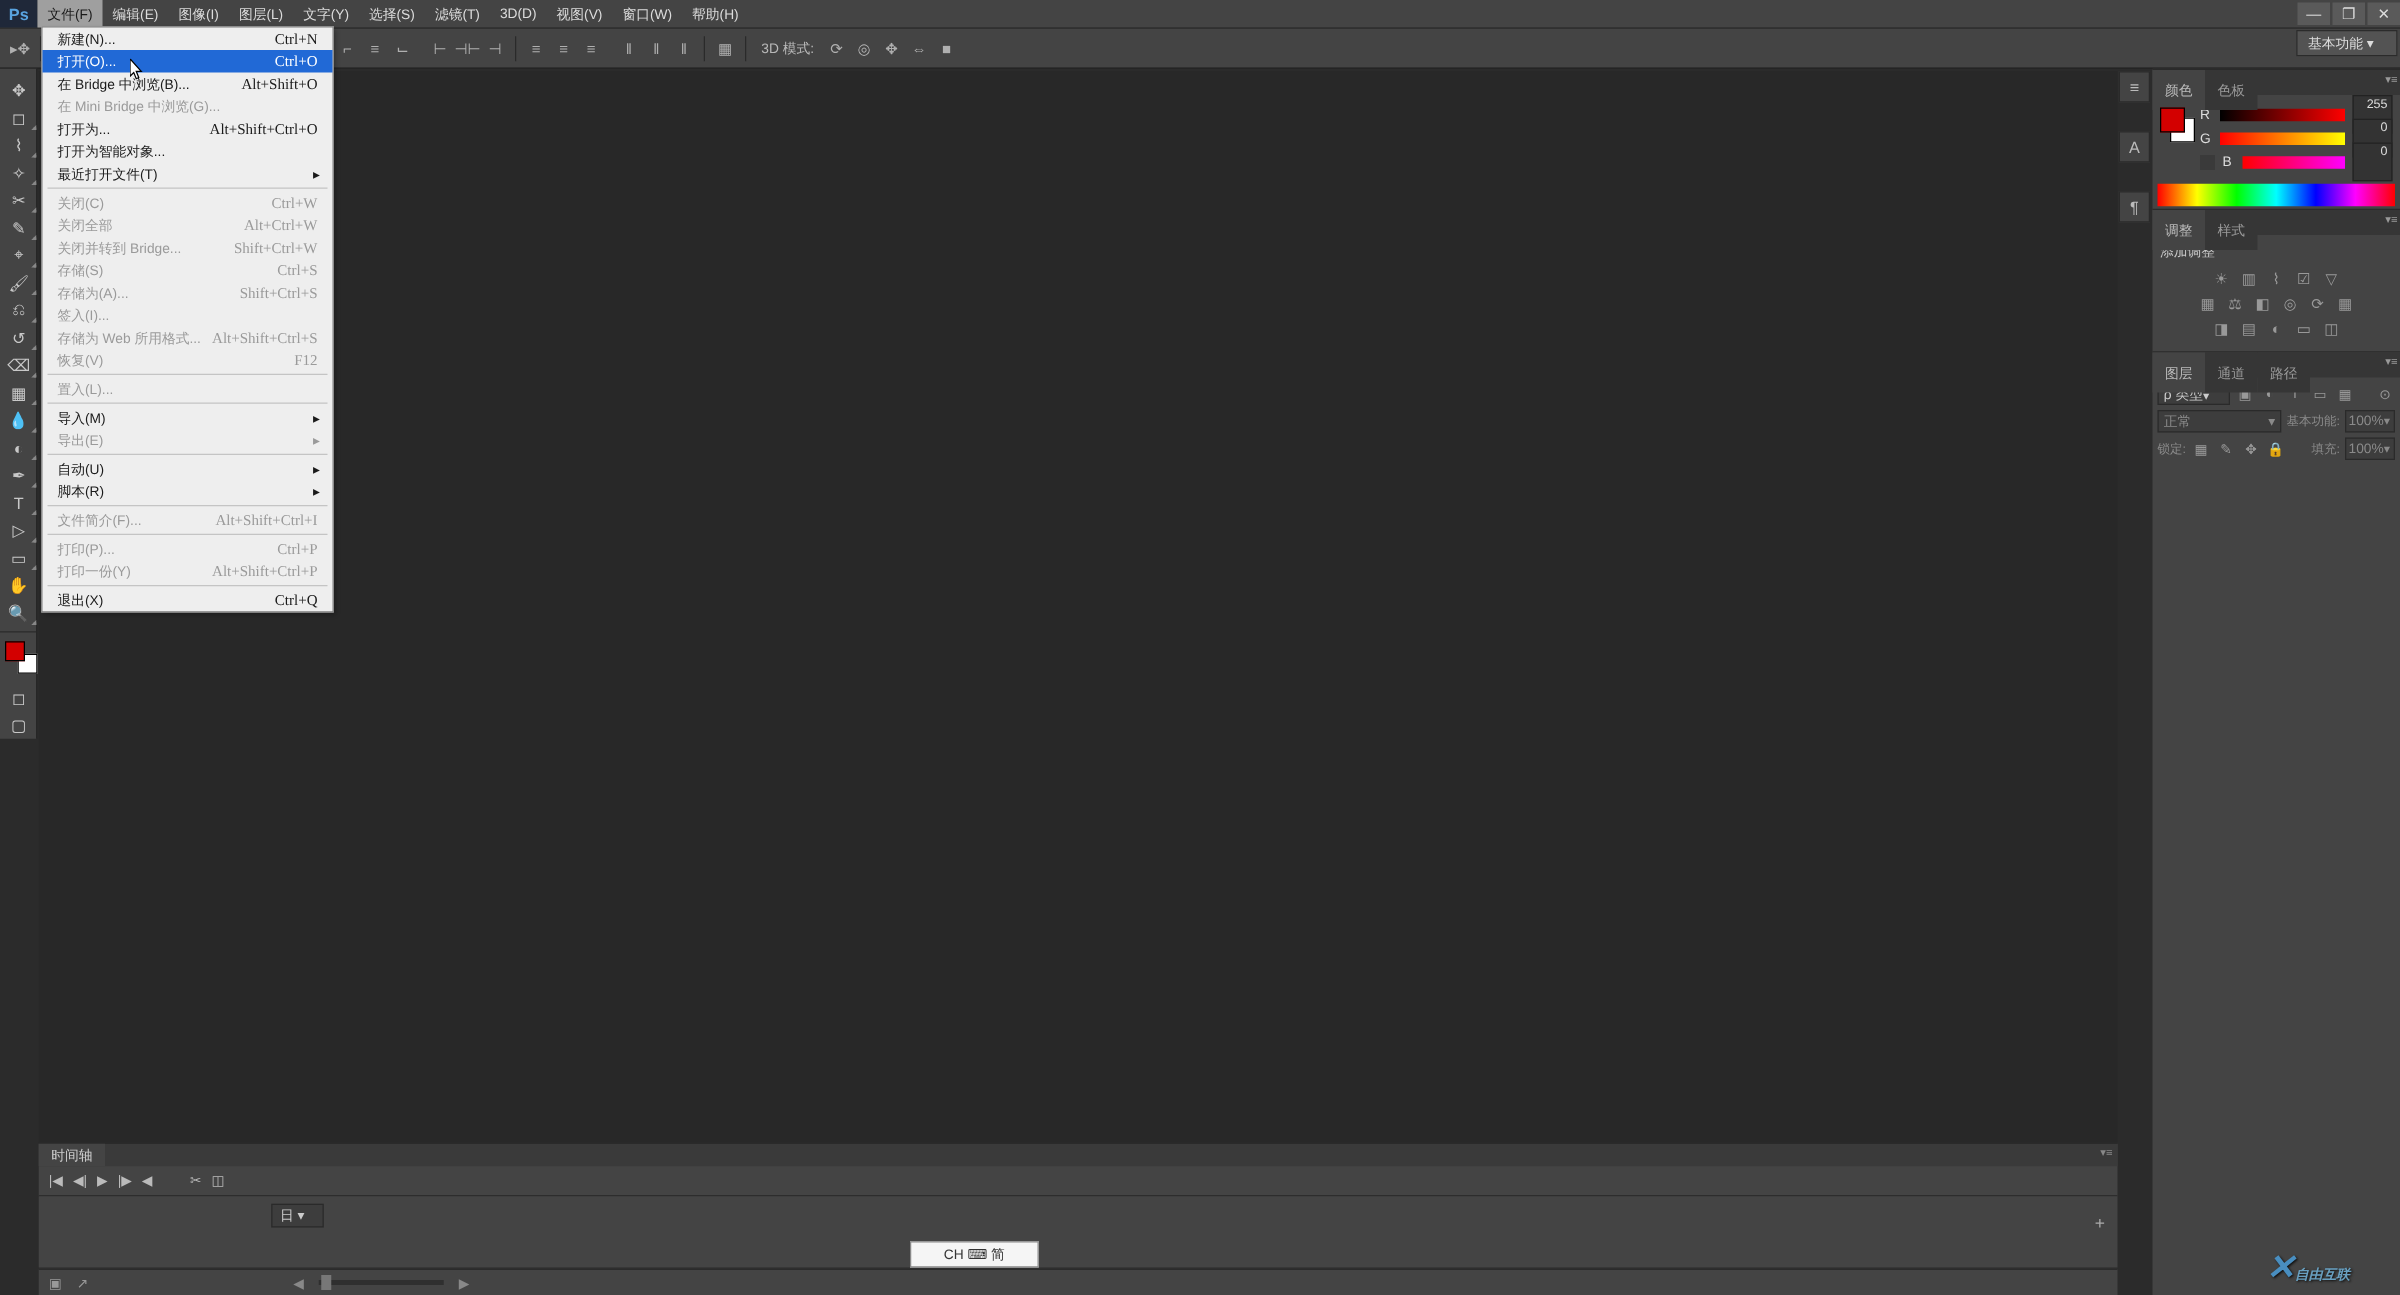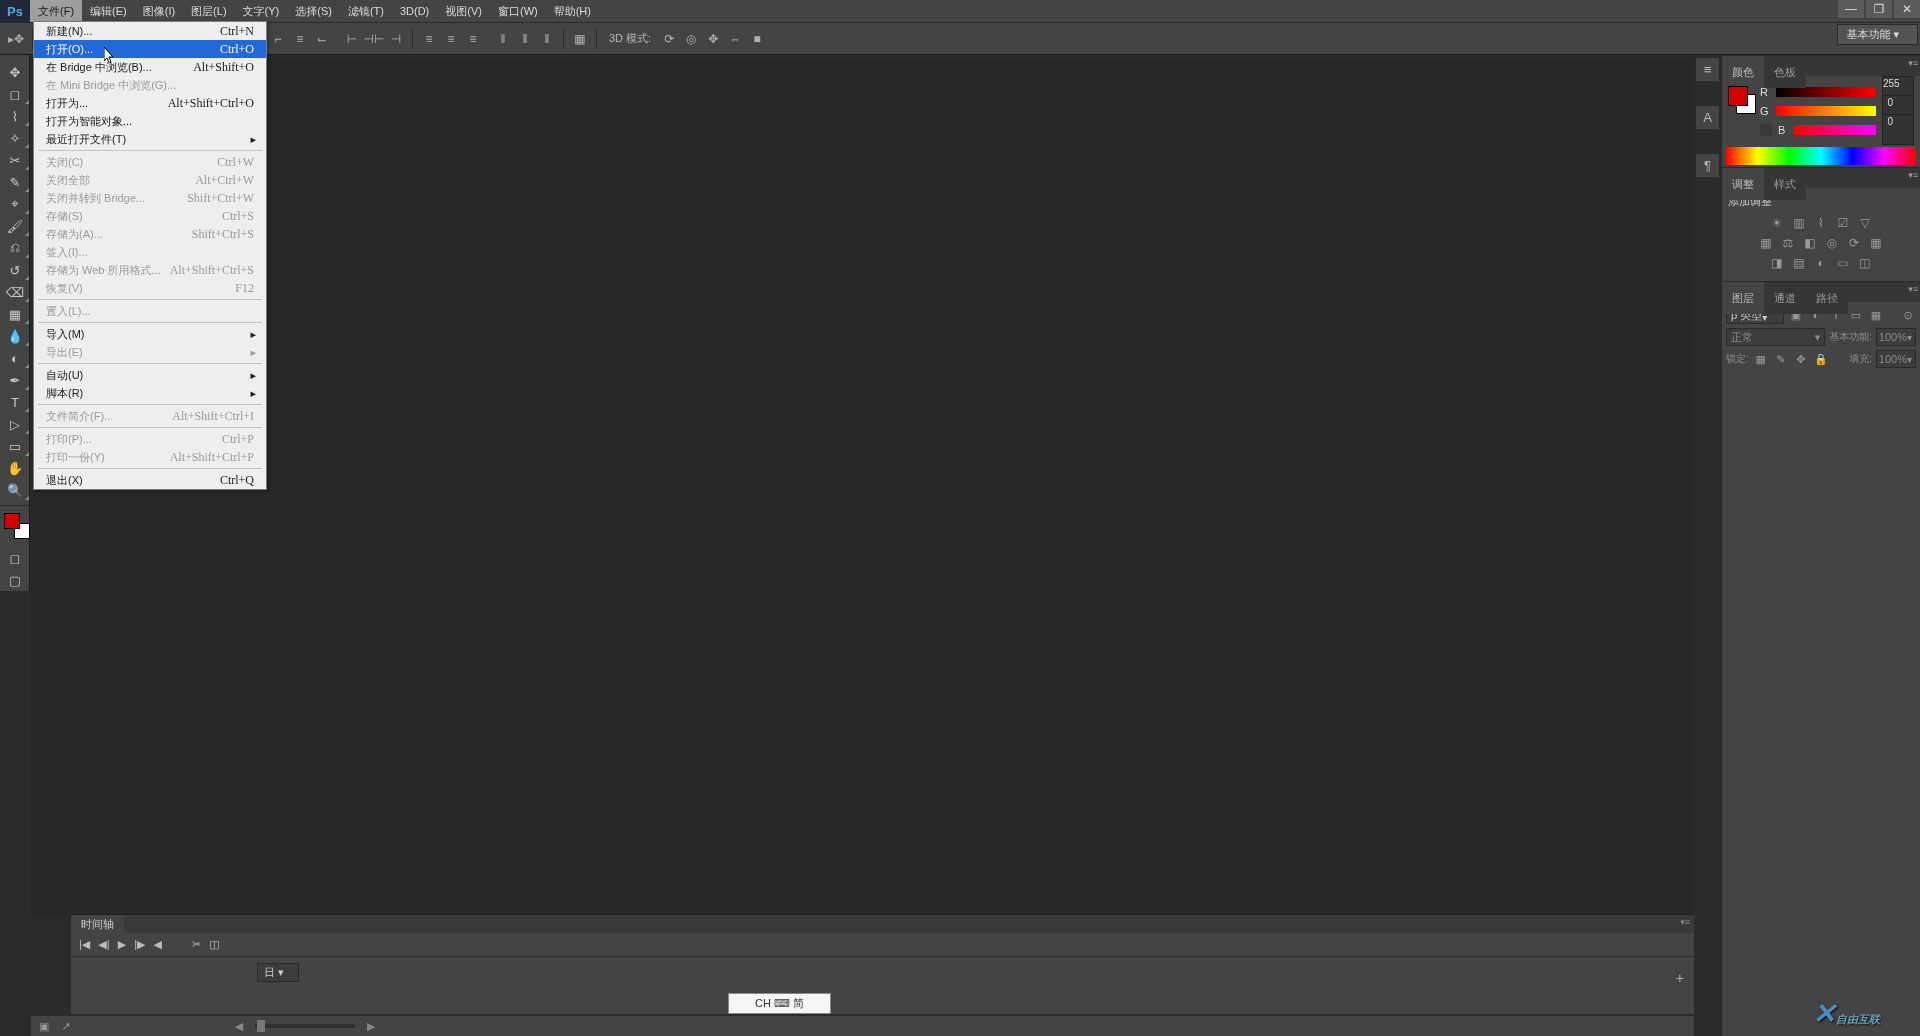--- a/index.html
+++ b/index.html
@@ -1,19 +1,19 @@
 <!DOCTYPE html>
 <html><head>
 <meta charset="utf-8">
 <style>
 * { margin: 0; padding: 0; box-sizing: border-box; font-family: "Microsoft YaHei", sans-serif; font-size: 11px; user-select: none; }
 body { background: #2b2b2b; width: 1920px; height: 1036px; overflow: hidden; position: relative; color: #b8b8b8; }
 
 
-.menubar { height: 22px; background: #444444; display: flex; align-items: flex-start; }
+.menubar { height: 22px; background: #444444; display: flex; align-items: center; }
 .ps-logo { width: 30px; height: 22px; background: #1f2839; color: #59a4e0; font-weight: bold; display: flex; align-items: center; justify-content: center; font-size: 13px; }
 .menu-item { padding: 0 8px; height: 22px; display: flex; align-items: center; color: #dcdcdc; cursor: default; }
 .menu-item.active { background: #9f9f9f; color: #1a1a1a; }
 .win-controls { margin-left: auto; display: flex; }
 .win-btn { width: 26px; height: 18px; background: #5a5a5a; margin-left: 2px; display:flex; align-items:center; justify-content:center; color:#ddd; font-size:12px;}
 
 
 .optbar { height: 33px; background: #444444; border-top: 1px solid #2a2a2a; border-bottom: 1px solid #1d1d1d; display: flex; align-items: center; padding-left: 6px; gap: 2px; }
 .opt-icon { width: 20px; height: 20px; display:flex; align-items:center; justify-content:center; color:#b0b0b0; font-size:12px; }
 .opt-sep { width:1px; height:20px; background:#2a2a2a; margin:0 4px; }
@@ -56,40 +56,40 @@
 .color-panel-body { padding: 6px 6px 4px 6px; }
 .color-row { display:flex; align-items:center; height: 19px; gap:6px; }
 .big-sw { width:28px; height:28px; position:relative; margin-right:4px; margin-top:4px; }
 .big-fg{width:20px;height:20px;background:#d30000;border:1px solid #000;position:absolute;top:0;left:0;}
 .big-bg{width:20px;height:20px;background:#fff;border:1px solid #000;position:absolute;bottom:0;right:0;}
 .channel-label{width:10px;color:#ddd;}
 .slider { flex:1; height:10px; }
 .grad-r{background:linear-gradient(to right,#000,#f00);}
 .grad-g{background:linear-gradient(to right,#f00,#ff0);}
 .grad-b{background:linear-gradient(to right,#f00,#f0f);}
-.val-box{width:32px;height:31px;background:#333;border:1px solid #222;color:#ddd;text-align:right;padding-right:20px;font-size:10px;line-height:13px;}
+.val-box{width:32px;height:31px;background:#333;border:1px solid #222;color:#ddd;text-align:right;padding-right:3px;font-size:10px;line-height:13px;}
 .warn{width:12px;height:12px;background:#3a3a3a;display:inline-block;}
 .hue-strip{height:18px;margin:4px 4px 2px 4px;background:linear-gradient(to right,#f00,#ff0,#0f0,#0ff,#00f,#f0f,#f00);}
 
 .adj-body { padding: 6px; }
 .adj-title { color:#c8c8c8; margin-bottom:6px; }
 .adj-row { display:flex; justify-content:center; gap:6px; margin:4px 0;}
 .adj-ic { width:16px; height:16px; display:flex;align-items:center;justify-content:center; color:#999; font-size:12px;}
 
 .layer-body { padding:4px; }
 .lay-row1{display:flex;gap:4px;align-items:center;margin-bottom:4px;}
 .kind-dd{flex:0 0 58px;height:18px;background:#3d3d3d;border:1px solid #2a2a2a;color:#ccc;font-size:10px;padding:0 4px;display:flex;align-items:flex-end;}
 .lay-ic{width:16px;height:16px;display:flex;align-items:center;justify-content:center;color:#999;font-size:11px;}
 .lay-row2{display:flex;align-items:center;gap:4px;margin-bottom:4px;}
 .blend{flex:1;height:18px;background:#3d3d3d;border:1px solid #2a2a2a;color:#8a8a8a;padding:0 4px;display:flex;align-items:center;}
 .opac-l{color:#8a8a8a;font-size:10px;}
 .opac-v{width:40px;height:18px;background:#3d3d3d;border:1px solid #2a2a2a;color:#8a8a8a;font-size:10px;display:flex;align-items:center;justify-content:flex-end;padding-right:3px;}
 
 
-.timeline { position: absolute; left: 31px; right: 226px; bottom: 22px; height: 100px; background: #444444; border-top:1px solid #1d1d1d;margin-left:40px;}
+.timeline { position: absolute; left: 31px; right: 226px; bottom: 22px; height: 100px; background: #444444; border-top:1px solid #1d1d1d;}
 .tl-tab { height:18px; background:#3a3a3a; display:flex; }
 .tl-tab-i { background:#444; padding:0 10px; height:18px; display:flex;align-items:center; color:#ccc;}
 .tl-ctrl { height:24px; display:flex; align-items:center; gap:8px; padding-left:8px; border-bottom:1px solid #2d2d2d;}
 .tl-btn{color:#bbb;font-size:11px;}
 .tl-strip{height:30px;display:flex;align-items:center;padding-left:186px;}
 .tl-dd{background:#3d3d3d;border:1px solid #2a2a2a;padding:1px 14px 1px 6px;color:#ccc;}
 .tl-plus{position:absolute;right:10px;bottom:28px;color:#aaa;font-size:14px;}
 .tl-collapse{position:absolute;right:4px;top:2px;color:#888;font-size:9px;}
 
 

